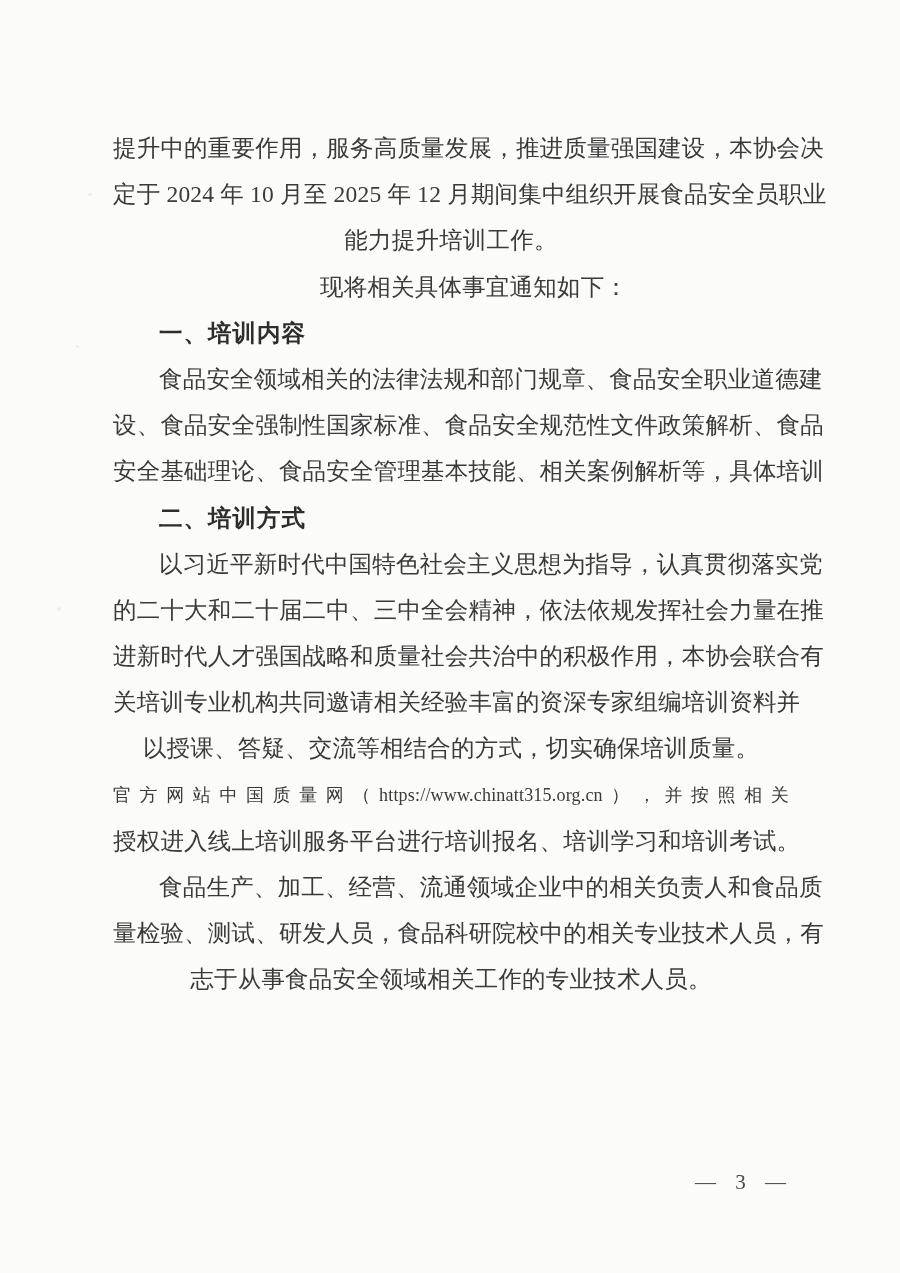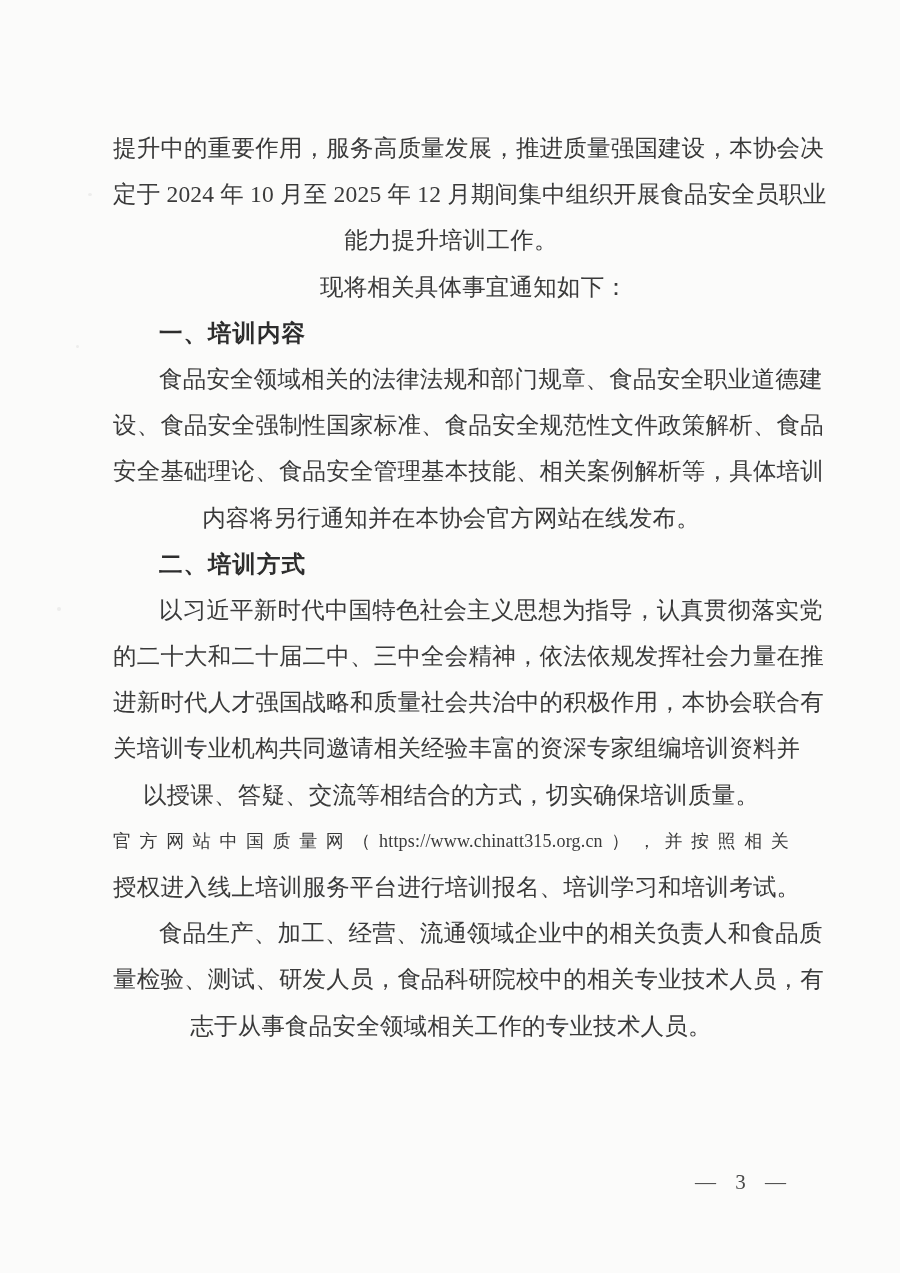--- a/index.html
+++ b/index.html
@@ -92,21 +92,20 @@
     </div>
 
     <div>
       <div class="line heading">一、培训内容</div>
     </div>
 
     <div>
       <div class="line indent">食品安全领域相关的法律法规和部门规章、食品安全职业道德建</div>
       <div class="line">设、食品安全强制性国家标准、食品安全规范性文件政策解析、食品</div>
       <div class="line">安全基础理论、食品安全管理基本技能、相关案例解析等，具体培训</div>
-      <div class="line short">内容将另行通知并在本协会官方网站在线发布。</div>
     </div>
 
     <div>
       <div class="line heading">二、培训方式</div>
     </div>
 
     <div>
       <div class="line indent">以习近平新时代中国特色社会主义思想为指导，认真贯彻落实党</div>
       <div class="line">的二十大和二十届二中、三中全会精神，依法依规发挥社会力量在推</div>
       <div class="line">进新时代人才强国战略和质量社会共治中的积极作用，本协会联合有</div>

